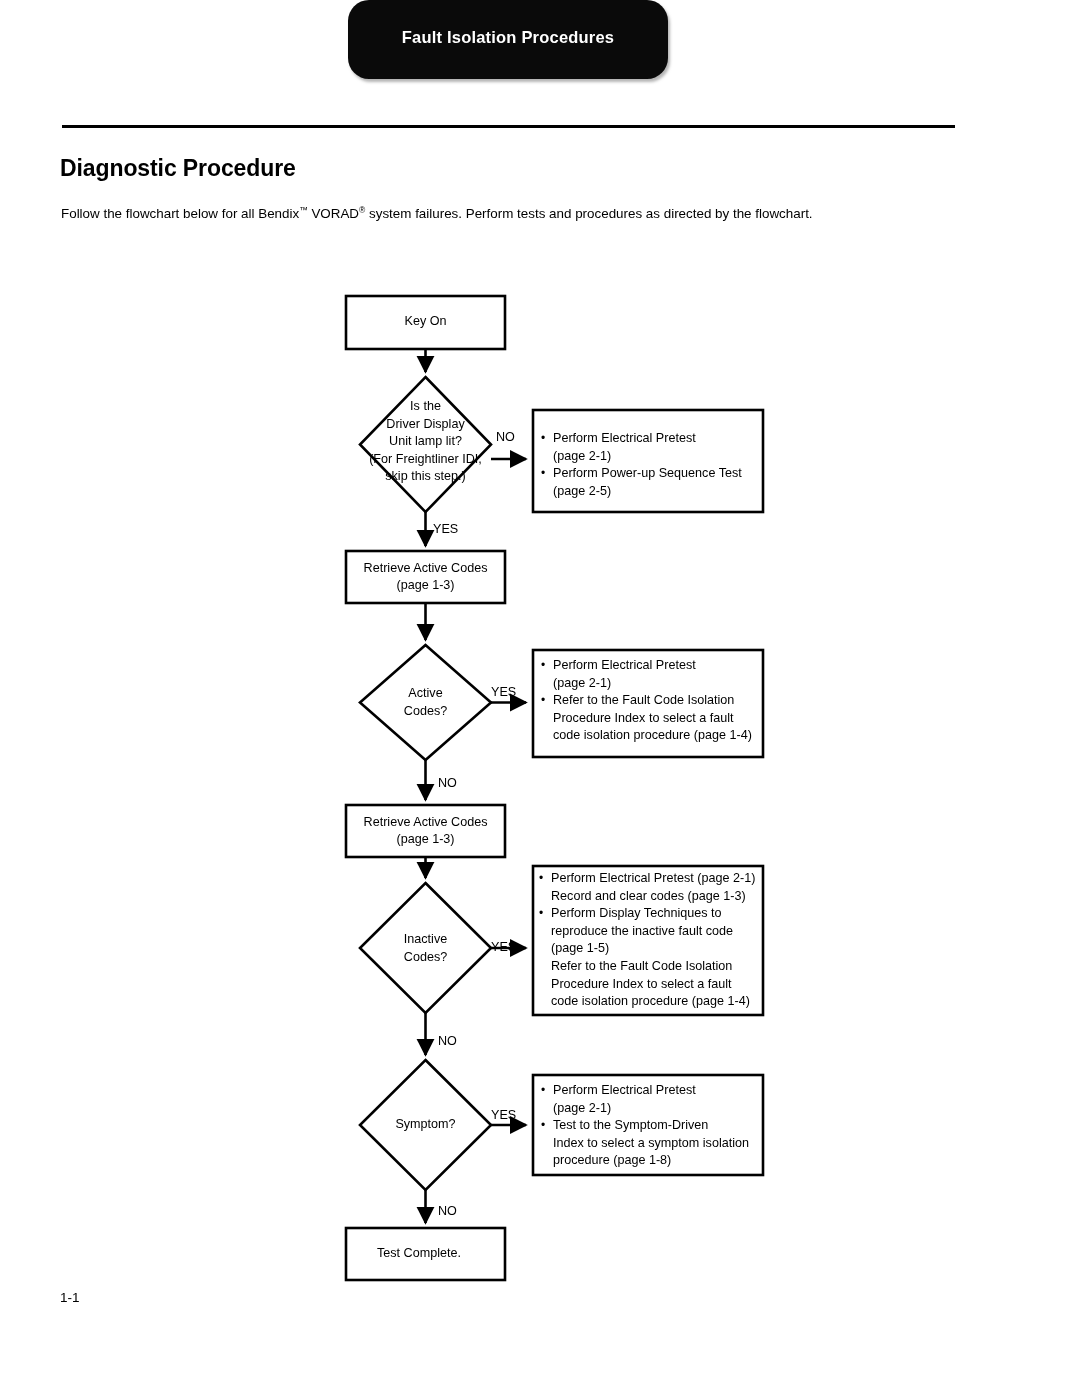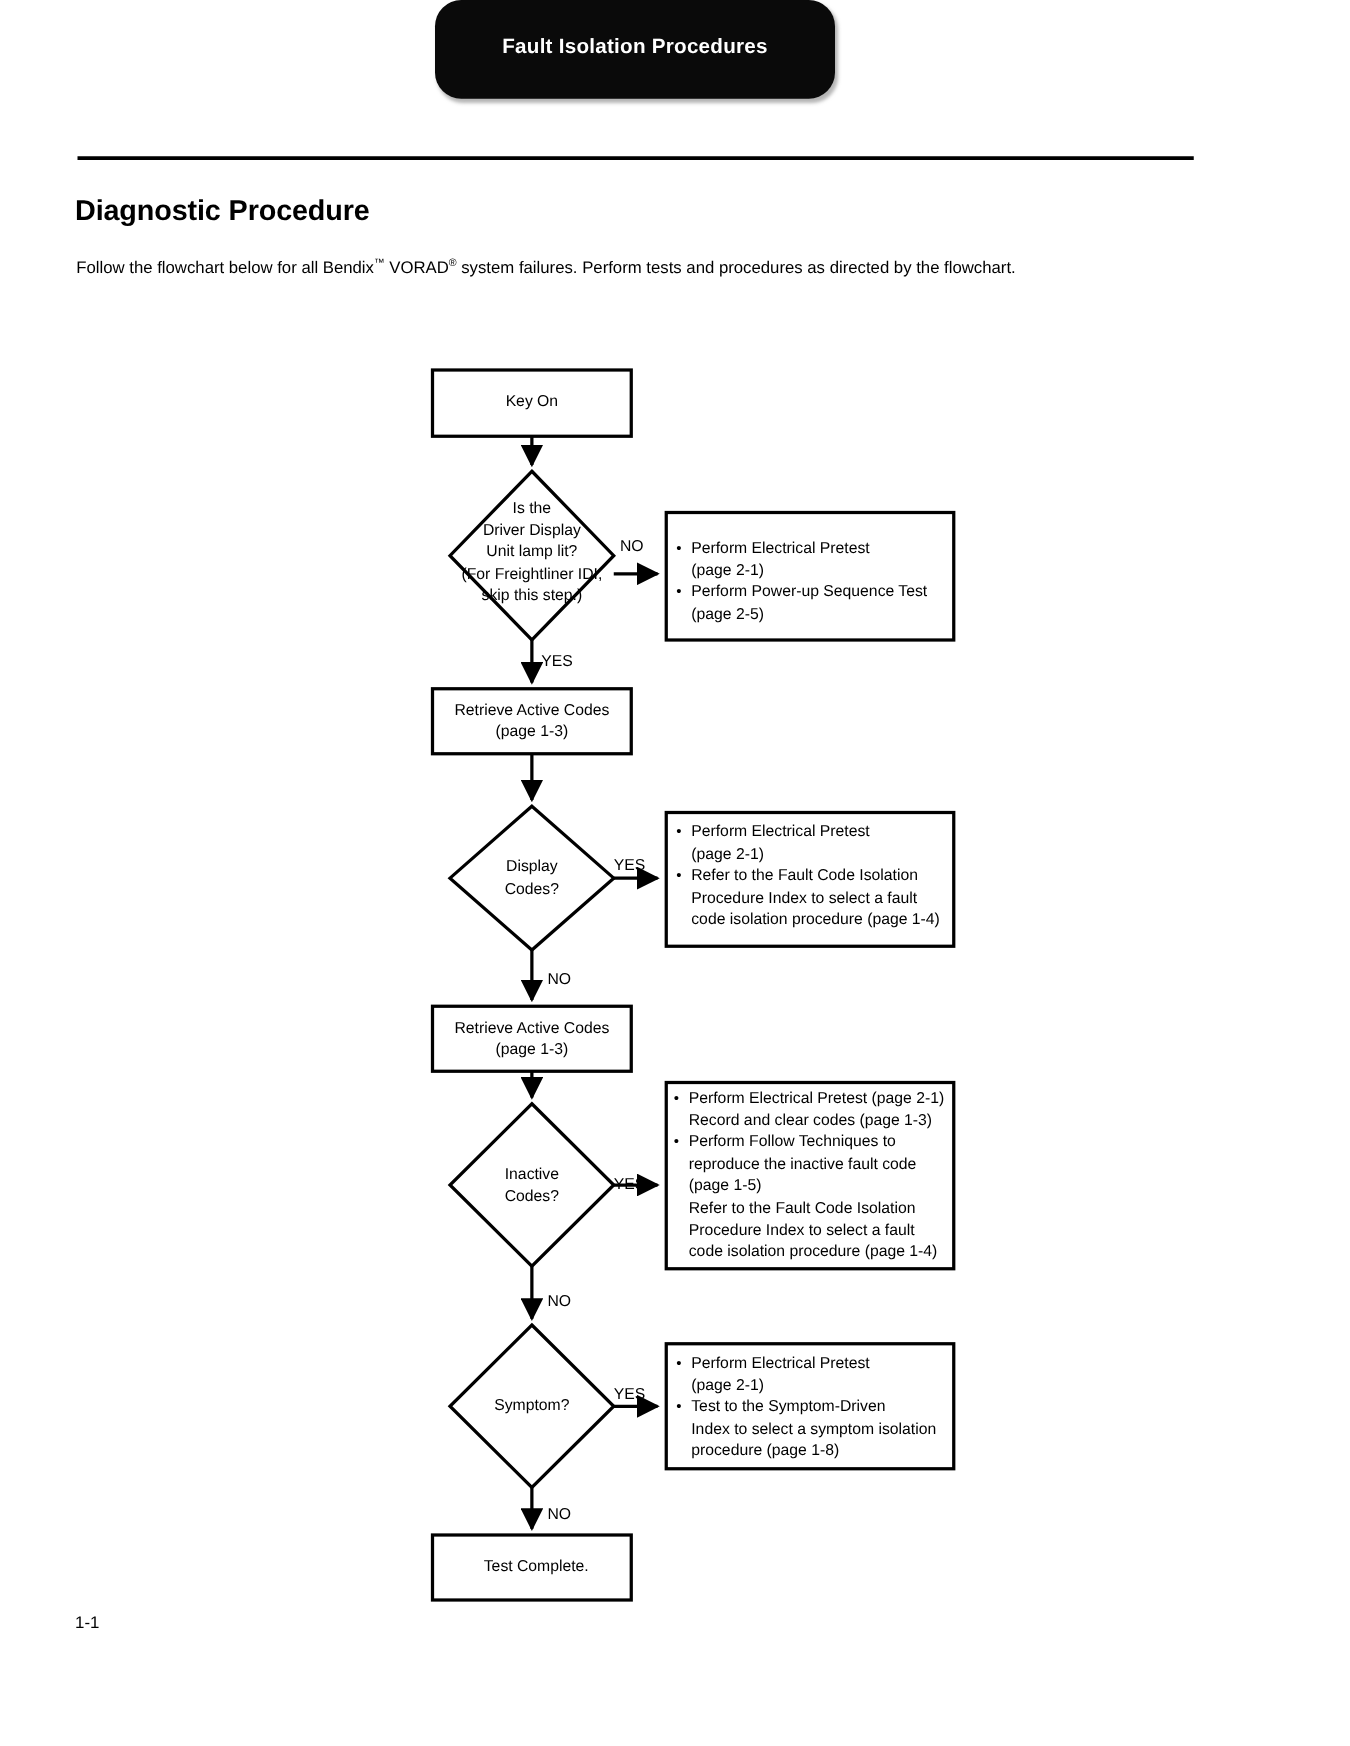--- a/index.html
+++ b/index.html
@@ -219,59 +219,59 @@
       <div>(For Freightliner IDI,</div>
       <div>skip this step.)</div>
     </div>
 
     <div class="node-text" style="left:298px; top:560px; width:159px;">
       <div>Retrieve Active Codes</div>
       <div>(page 1-3)</div>
     </div>
 
     <div class="node-text diamond-text" style="left:312px; top:685px; width:131px;">
-      <div>Display</div>
+      <div>Active</div>
       <div>Codes?</div>
     </div>
 
     <div class="node-text" style="left:298px; top:814px; width:159px;">
       <div>Retrieve Active Codes</div>
       <div>(page 1-3)</div>
     </div>
 
     <div class="node-text diamond-text" style="left:312px; top:931px; width:131px;">
       <div>Inactive</div>
       <div>Codes?</div>
     </div>
 
     <div class="node-text diamond-text" style="left:312px; top:1116px; width:131px;">
       <div>Symptom?</div>
     </div>
 
-    <div class="node-text" style="left:314px; top:1245px; width:134px;">Test Complete.</div>
+    <div class="node-text" style="left:304px; top:1245px; width:134px;">Test Complete.</div>
 
     <div class="action-text" style="left:493px; top:430px; width:218px;">
       <div class="bullet-row"><span class="dot">•</span><span>Perform Electrical Pretest</span></div>
       <div class="cont-row"><span>(page 2-1)</span></div>
       <div class="bullet-row"><span class="dot">•</span><span>Perform Power-up Sequence Test</span></div>
       <div class="cont-row"><span>(page 2-5)</span></div>
     </div>
 
     <div class="action-text" style="left:493px; top:657px; width:218px;">
       <div class="bullet-row"><span class="dot">•</span><span>Perform Electrical Pretest</span></div>
       <div class="cont-row"><span>(page 2-1)</span></div>
       <div class="bullet-row"><span class="dot">•</span><span>Refer to the Fault Code Isolation</span></div>
       <div class="cont-row"><span>Procedure Index to select a fault</span></div>
       <div class="cont-row"><span>code isolation procedure (page 1-4)</span></div>
     </div>
 
     <div class="action-text" style="left:491px; top:870px; width:222px;">
       <div class="bullet-row"><span class="dot">•</span><span>Perform Electrical Pretest (page 2-1)</span></div>
       <div class="cont-row"><span>Record and clear codes (page 1-3)</span></div>
-      <div class="bullet-row"><span class="dot">•</span><span>Perform Follow Techniques to</span></div>
+      <div class="bullet-row"><span class="dot">•</span><span>Perform Display Techniques to</span></div>
       <div class="cont-row"><span>reproduce the inactive fault code</span></div>
       <div class="cont-row"><span>(page 1-5)</span></div>
       <div class="cont-row"><span>Refer to the Fault Code Isolation</span></div>
       <div class="cont-row"><span>Procedure Index to select a fault</span></div>
       <div class="cont-row"><span>code isolation procedure (page 1-4)</span></div>
     </div>
 
     <div class="action-text" style="left:493px; top:1082px; width:218px;">
       <div class="bullet-row"><span class="dot">•</span><span>Perform Electrical Pretest</span></div>
       <div class="cont-row"><span>(page 2-1)</span></div>

